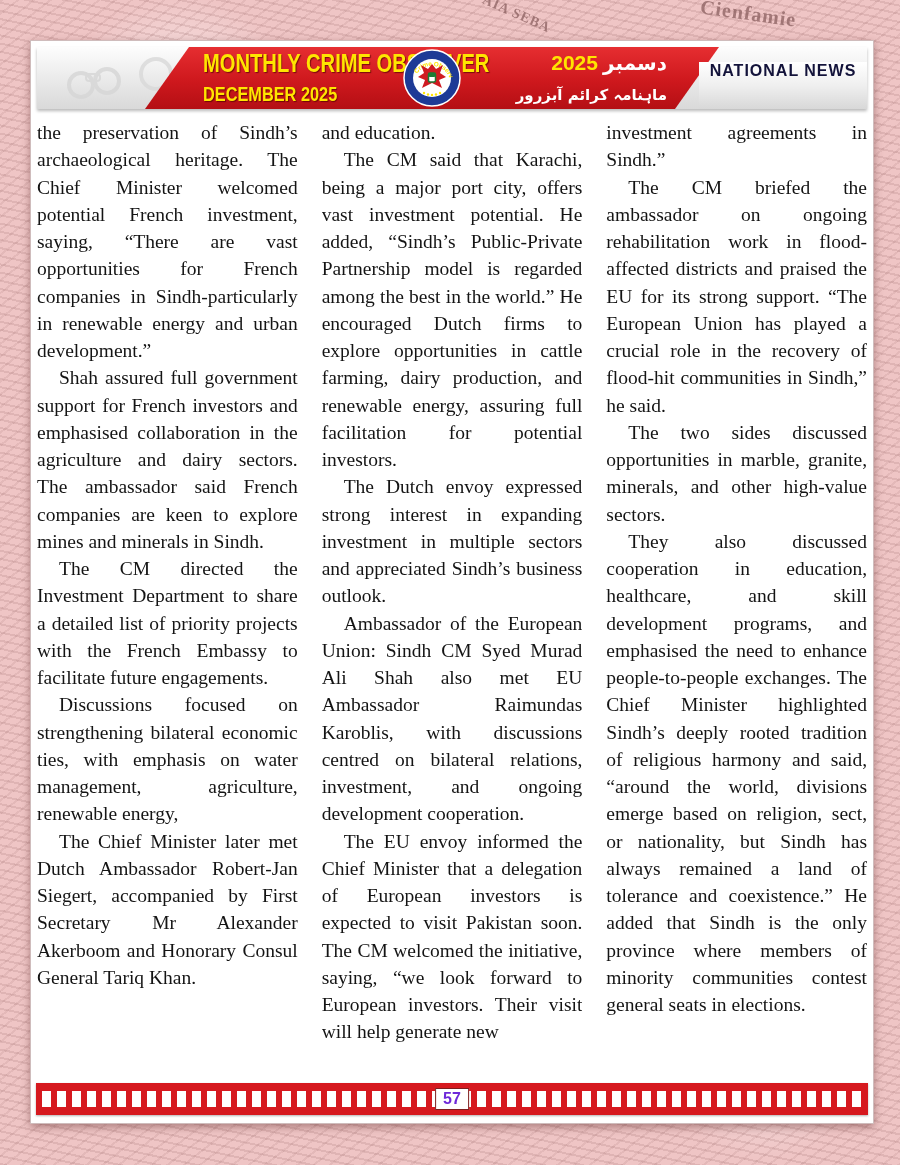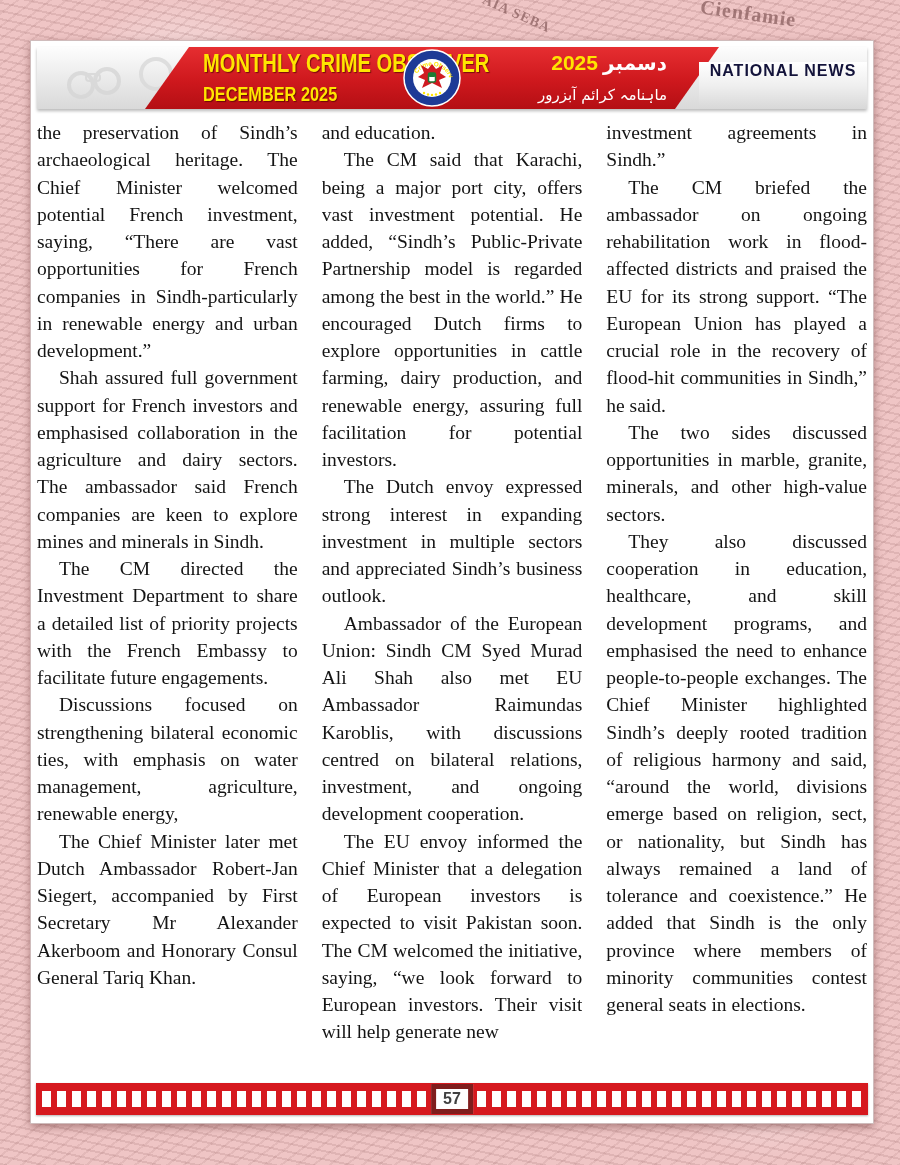--- a/index.html
+++ b/index.html
@@ -63,21 +63,21 @@
     text-shadow:1px 1px 1px rgba(80,0,0,.7);white-space:nowrap;
   }
   .banner-date{
     font-family:"Liberation Sans", sans-serif;font-weight:bold;font-size:17px;
     color:#ffe500;transform:scale(.96,1.2);transform-origin:left center;
     text-shadow:1px 1px 1px rgba(80,0,0,.7);white-space:nowrap;
   }
   .urdu-line{font-family:"DejaVu Sans", sans-serif;white-space:nowrap;direction:rtl;}
   .urdu-line .yr{color:#ffe500;font-weight:bold;font-family:"Liberation Sans", sans-serif;font-size:21px;}
   .urdu-month{color:#fff;font-size:20px;font-weight:bold;}
-  .urdu-title{color:#fff;font-size:15px;font-weight:normal;font-family:"DejaVu Sans", sans-serif;direction:rtl;white-space:nowrap;}
+  .urdu-title{color:#fff;font-size:15px;font-weight:bold;font-family:"DejaVu Sans", sans-serif;direction:rtl;white-space:nowrap;}
   .logo-wrap{
     position:absolute;left:50%;top:2px;transform:translateX(-50%);
     width:58px;height:58px;z-index:3;
   }
 
   .section-zone{
     position:absolute;right:0;top:15px;bottom:0;width:168px;
     background:linear-gradient(180deg,#ffffff 0%,#efefef 50%,#d8d8d8 100%);
     display:flex;align-items:flex-start;justify-content:center;
   }
@@ -102,22 +102,22 @@
   .footer-bar{
     position:absolute;left:5px;right:5px;bottom:8px;height:32px;
     background:#d6191f;box-shadow:0 1px 2px rgba(0,0,0,.3);
   }
   .footer-dashes{
     position:absolute;left:6px;right:6px;top:8px;height:16px;
     background:repeating-linear-gradient(90deg,#fff 0 9px, transparent 9px 15px);
   }
   .page-no-box{
     position:absolute;left:50%;top:50%;transform:translate(-50%,-50%);
-    background:#fff;border:5px solid #7f1d1d;padding:1px 7px;
-    font-family:"Liberation Sans", sans-serif;font-weight:bold;font-size:16px;color:#404040;
+    background:#fff;border:1px solid #7f1d1d;padding:1px 7px;
+    font-family:"Liberation Sans", sans-serif;font-weight:bold;font-size:16px;color:#6d28d9;
     z-index:2;
   }
 </style>
 </head>
 <body>
 
 <div class="bg-texture">
   <span class="bg-fragment f0">AIA SEBA</span>
   <span class="bg-fragment f1">Cienfamie</span>
 </div>

